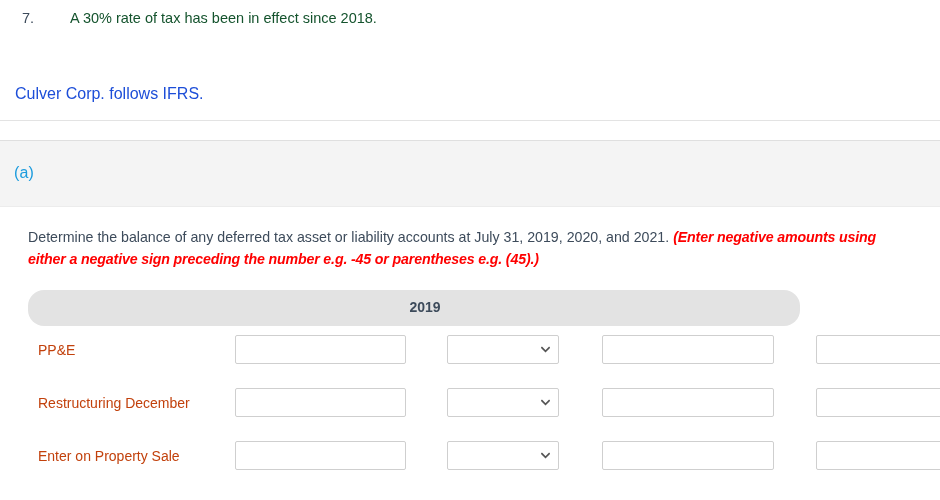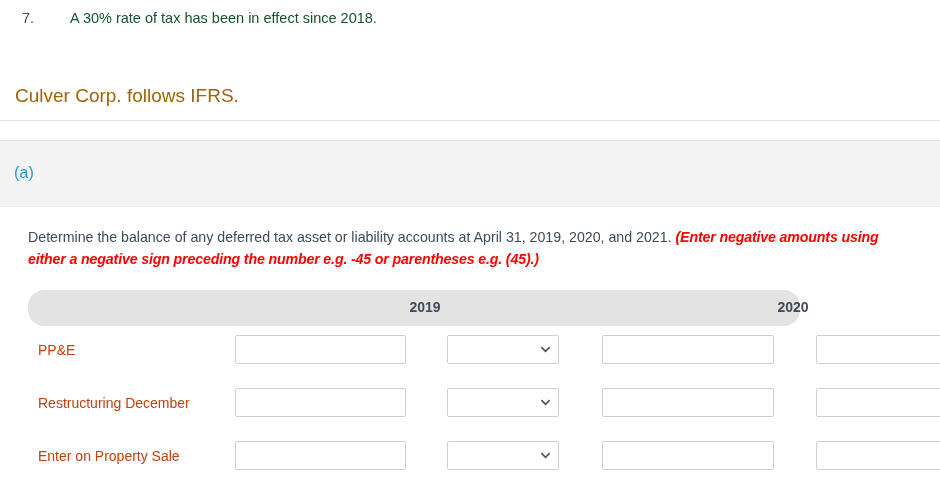--- a/index.html
+++ b/index.html
@@ -49,22 +49,22 @@
   }
   .question-text {
     font-size: 14.5px;
     color: #14532d;
     white-space: nowrap;
   }
   .follows-line {
     position: absolute;
     left: 15px;
     top: 85px;
-    font-size: 19px;
-    color: #a16207;
+    font-size: 16px;
+    color: #1d4ed8;
     white-space: nowrap;
   }
 
   
   .divider {
     position: absolute;
     left: 0;
     width: 940px;
     height: 1px;
     background: #e3e3e3;
@@ -204,28 +204,27 @@
     <div class="follows-line">Culver Corp. follows IFRS.</div>
   </div>
 
   <div class="divider d1"></div>
   <div class="divider d2"></div>
 
   <div class="part-band"></div>
   <div class="part-label">(a)</div>
 
   <div class="instructions">
-    <span>Determine the balance of any deferred tax asset or liability accounts at April 31, 2019, 2020, and 2021. </span><span class="hint">(Enter negative amounts using either a negative sign preceding the number e.g. -45 or parentheses e.g. (45).)</span>
+    <span>Determine the balance of any deferred tax asset or liability accounts at July 31, 2019, 2020, and 2021. </span><span class="hint">(Enter negative amounts using either a negative sign preceding the number e.g. -45 or parentheses e.g. (45).)</span>
   </div>
 
   <div class="table-wrap">
 
     <div class="table-header">
       <div class="col-year y1">2019</div>
-      <div class="col-year y2">2020</div>
     </div>
 
     <div class="rows">
 
       <div class="data-row">
         <div class="row-label">PP&amp;E</div>
         <div class="cell num1">
           <input class="inp" type="text" value="" style="">
         </div>
         <div class="cell sel1 select">

